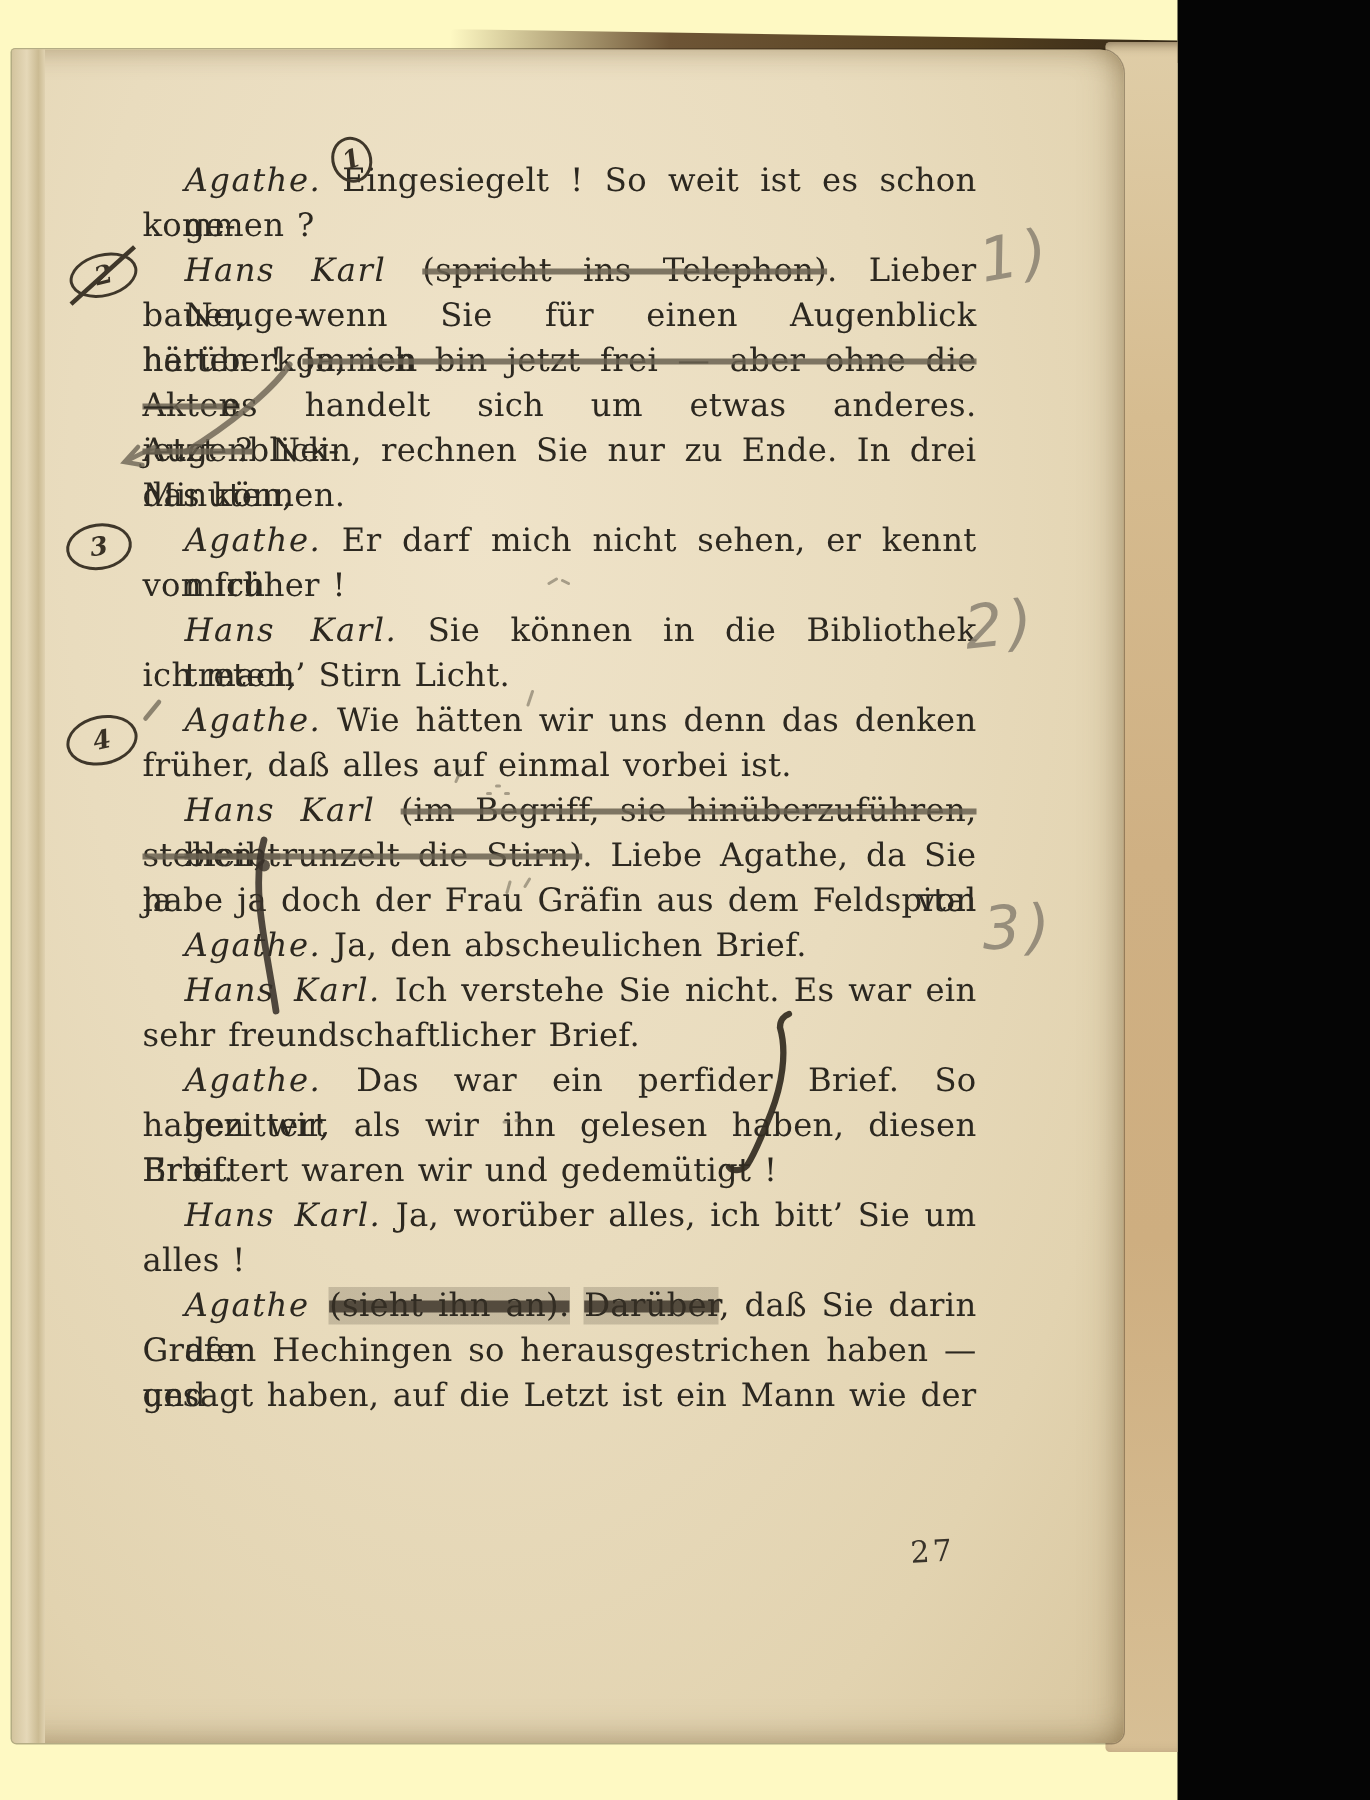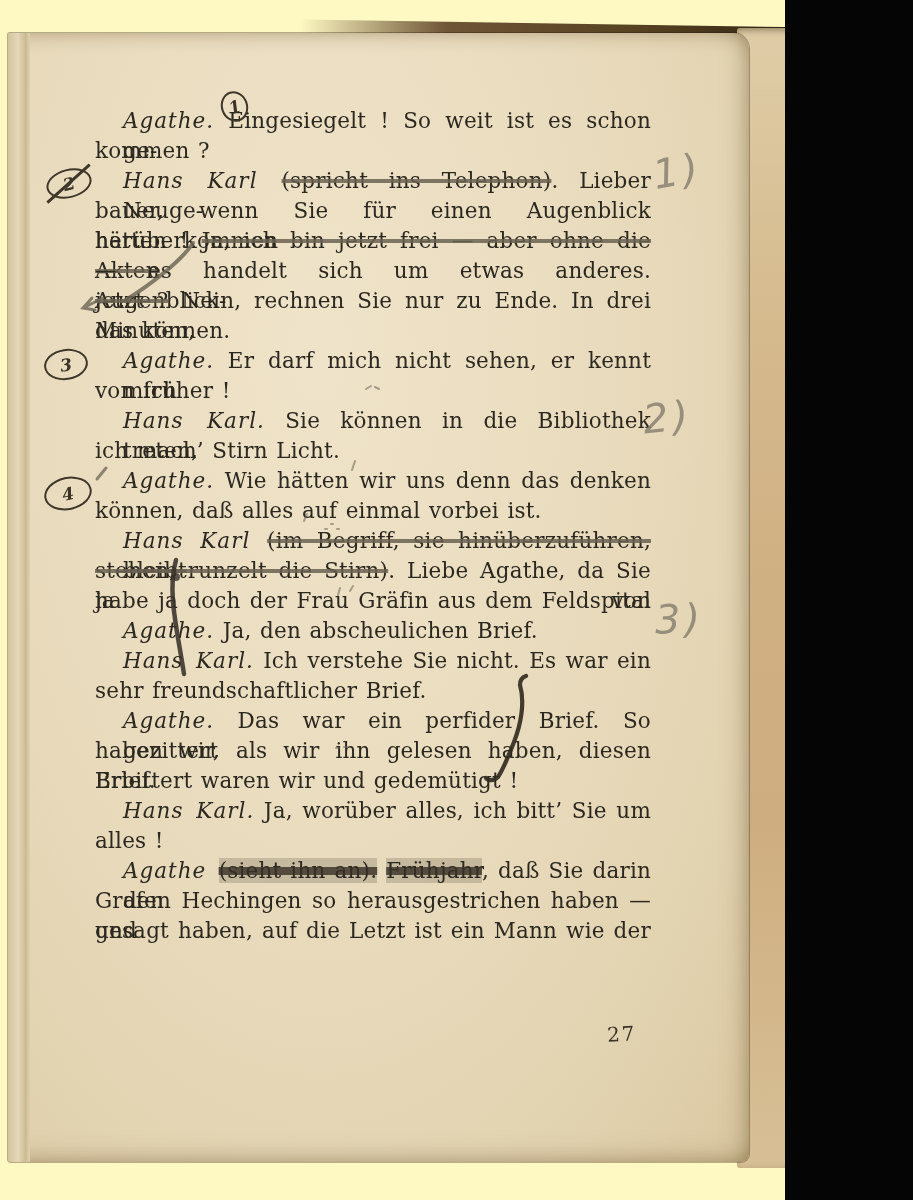--- a/index.html
+++ b/index.html
@@ -68,33 +68,33 @@
       <div class="line just"><span class="">bauer, wenn Sie für einen Augenblick herüberkommen</span></div>
       <div class="line just"><span class="">hätten ! </span><span class="seg-strike">Ja, ich bin jetzt frei — aber ohne die Akten</span></div>
       <div class="line just"><span class="">— es handelt sich um etwas anderes. Augenblick-</span></div>
       <div class="line just"><span class="seg-strike">jetzt ?</span><span class=""> Nein, rechnen Sie nur zu Ende. In drei Minuten,</span></div>
       <div class="line"><span class="">das können.</span></div>
       <div class="line ind just"><span class="seg-speaker">Agathe.</span><span class=""> Er darf mich nicht sehen, er kennt mich</span></div>
       <div class="line"><span class="">von früher !</span></div>
       <div class="line ind just"><span class="seg-speaker">Hans Karl.</span><span class=""> Sie können in die Bibliothek treten,</span></div>
       <div class="line"><span class="">ich mach’ Stirn Licht.</span></div>
       <div class="line ind just"><span class="seg-speaker">Agathe.</span><span class=""> Wie hätten wir uns denn das denken</span></div>
-      <div class="line"><span class="">können, daß alles auf einmal vorbei ist.</span></div>
+      <div class="line"><span class="">früher, daß alles auf einmal vorbei ist.</span></div>
       <div class="line ind just"><span class="seg-speaker">Hans Karl </span><span class="seg-strike">(im Begriff, sie hinüberzuführen, bleibt</span></div>
       <div class="line just"><span class="seg-strike">stehen, runzelt die Stirn)</span><span class="">. Liebe Agathe, da Sie ja von</span></div>
       <div class="line just"><span class="">habe ja doch der Frau Gräfin aus dem Feldspital</span></div>
       <div class="line ind"><span class="seg-speaker">Agathe.</span><span class=""> Ja, den abscheulichen Brief.</span></div>
       <div class="line ind just"><span class="seg-speaker">Hans Karl.</span><span class=""> Ich verstehe Sie nicht. Es war ein</span></div>
       <div class="line"><span class="">sehr freundschaftlicher Brief.</span></div>
       <div class="line ind just"><span class="seg-speaker">Agathe.</span><span class=""> Das war ein perfider Brief. So gezittert</span></div>
       <div class="line just"><span class="">haben wir, als wir ihn gelesen haben, diesen Brief.</span></div>
       <div class="line"><span class="">Erbittert waren wir und gedemütigt !</span></div>
       <div class="line ind just"><span class="seg-speaker">Hans Karl.</span><span class=""> Ja, worüber alles, ich bitt’ Sie um</span></div>
       <div class="line"><span class="">alles !</span></div>
-      <div class="line ind just"><span class="seg-speaker">Agathe </span><span class="seg-strike-heavy">(sieht ihn an).</span><span class=""> </span><span class="seg-strike-heavy">Frühjahr</span><span class="">, daß Sie darin den</span></div>
+      <div class="line ind just"><span class="seg-speaker">Agathe </span><span class="seg-strike-heavy">(sieht ihn an).</span><span class=""> </span><span class="seg-strike-heavy">Darüber</span><span class="">, daß Sie darin den</span></div>
       <div class="line just"><span class="">Grafen Hechingen so herausgestrichen haben — und</span></div>
       <div class="line just"><span class="">gesagt haben, auf die Letzt ist ein Mann wie der</span></div>
     </div>
 
   <div class="page-number">27</div>
 
   <svg class="strokes" width="913" height="1200">
 
     <path d="M193,243 C182,260 152,284 124,301" stroke="#6c6454" stroke-width="4" fill="none" stroke-linecap="round" opacity="0.82"></path>
 

